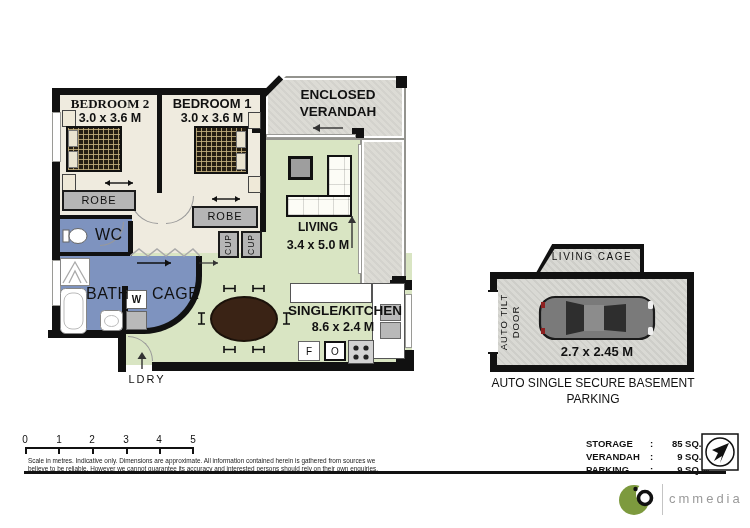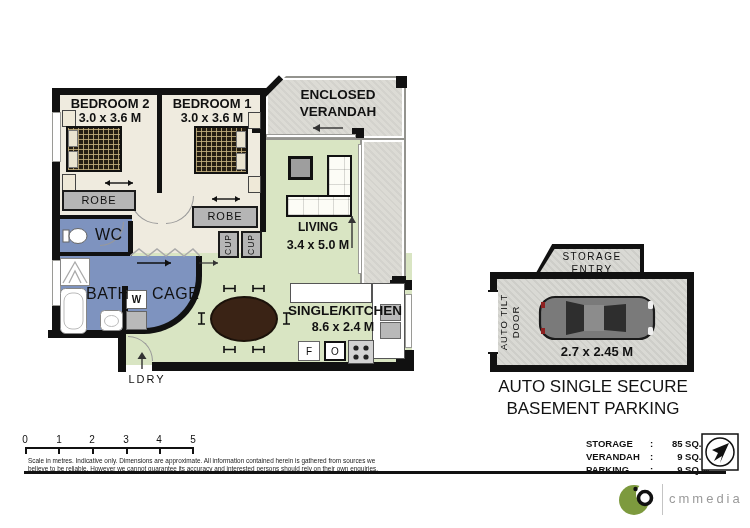--- a/index.html
+++ b/index.html
@@ -40,21 +40,21 @@
   .greyappl{background:#b9b9b9;border:1px solid #666;box-sizing:border-box;}
   
   .scale-num{position:absolute;font-size:10px;width:16px;text-align:center;}
   .tick{position:absolute;width:2px;height:7px;background:#111;}
   .disc{font-size:6.4px;color:#222;line-height:1.35;white-space:nowrap;}
   .area-grid{display:grid;grid-template-columns:64px 10px 52px;row-gap:2px;
              font-size:9.5px;font-weight:bold;}
   .area-grid .v{text-align:right;}
   .addr{font-size:21px;color:#000;}
   .brand{font-size:13px;letter-spacing:3px;color:#9a9a9a;}
-  .capt{font-size:17px;text-align:center;line-height:1.3;}
+  .capt{font-size:12px;text-align:center;line-height:1.3;}
   .storelbl{font-size:10px;letter-spacing:1.5px;text-align:center;line-height:1.25;}
   .doorlbl{font-size:9.5px;letter-spacing:1px;text-align:center;line-height:1.3;}
 </style>
 </head>
 <body>
 
 <div class="canvas">
 
   <div class="abs beige" style="left:58px;top:93px;width:208px;height:165px;"></div>
   <div class="abs green" style="left:262px;top:131px;width:100px;height:160px;"></div>
@@ -210,37 +210,37 @@
       <circle cx="18" cy="8" r="2.6" fill="#222"></circle>
     <circle cx="8" cy="17" r="2.6" fill="#222"></circle>
       <circle cx="18" cy="17" r="2.6" fill="#222"></circle>
   </svg>
 
   <svg class="abs" style="left:135px;top:348px;" width="14" height="22" viewBox="0 0 14 22">
     <line x1="7" y1="21" x2="7" y2="6" stroke="#333" stroke-width="1.4"></line>
       <path d="M7 4 l-4.5 7 h9 z" fill="#333"></path>
   </svg>
 
-  <div class="abs rm" style="left:64px;top:97px;width:92px;">BEDROOM 2</div>
+  <div class="abs rm" style="left:64px;top:97px;width:92px;font-family:Liberation Serif, serif;">BEDROOM 2</div>
   <div class="abs dim" style="left:64px;top:111px;width:92px;">3.0 x 3.6 M</div>
   <div class="abs rm" style="left:166px;top:97px;width:92px;">BEDROOM 1</div>
   <div class="abs dim" style="left:166px;top:111px;width:92px;">3.0 x 3.6 M</div>
   <div class="abs rm" style="left:283px;top:87px;width:110px;font-size:13.5px;line-height:1.25;">ENCLOSED VERANDAH</div>
   <div class="abs rm" style="left:270px;top:221px;width:96px;font-size:12px;">LIVING</div>
   <div class="abs dim" style="left:270px;top:238px;width:96px;">3.4 x 5.0 M</div>
   <div class="abs rm" style="left:288px;top:304px;width:110px;font-size:13.5px;">SINGLE/KITCHEN</div>
   <div class="abs dim" style="left:288px;top:320px;width:110px;">8.6 x 2.4 M</div>
   <div class="abs wet" style="left:95px;top:226px;">WC</div>
   <div class="abs wet" style="left:86px;top:285px;">BATH</div>
   <div class="abs wet" style="left:152px;top:285px;">CAGE</div>
   <div class="abs small-ls" style="left:112px;top:373px;width:70px;">LDRY</div>
 
   <div class="abs" style="left:532px;top:244px;width:112px;height:36px;background:#111;clip-path:polygon(18% 0,100% 0,100% 100%,0 100%);"></div>
   <div class="abs" style="left:537px;top:249px;width:103px;height:28px;background:#d9d9d4;clip-path:polygon(17% 0,100% 0,100% 100%,0 100%);background-image:repeating-linear-gradient(45deg,rgba(0,0,0,.05) 0 2px,transparent 2px 5px);"></div>
-  <div class="abs storelbl" style="left:548px;top:251px;width:88px;">STORAGE ENTRY</div>
+  <div class="abs storelbl" style="left:548px;top:251px;width:88px;">LIVING CAGE</div>
 
   <div class="abs" style="left:490px;top:272px;width:204px;height:100px;background:#d9d9d4;border:7px solid #111;box-sizing:border-box;background-image:repeating-linear-gradient(45deg,rgba(0,0,0,.05) 0 2px,transparent 2px 5px);"></div>
   <div class="abs" style="left:488px;top:290px;width:10px;height:64px;background:#fff;border-top:2px solid #111;border-bottom:2px solid #111;box-sizing:border-box;"></div>
   <div class="abs doorlbl" style="left:478px;top:307px;width:70px;height:30px;transform:rotate(-90deg);">AUTO TILT DOOR</div>
 
   <svg class="abs" style="left:538px;top:292px;" width="118" height="52" viewBox="0 0 118 52">
     <rect x="2" y="5" width="114" height="42" rx="15" fill="#7a7a7a" stroke="#1a1a1a" stroke-width="2.2"></rect>
     <path d="M28 9 L46 13 L46 39 L28 43 Z" fill="#2e2e2e"></path>
     <path d="M88 12 L66 14 L66 38 L88 40 Z" fill="#2e2e2e"></path>
     <rect x="46" y="13" width="20" height="26" fill="#8c8c8c"></rect>

